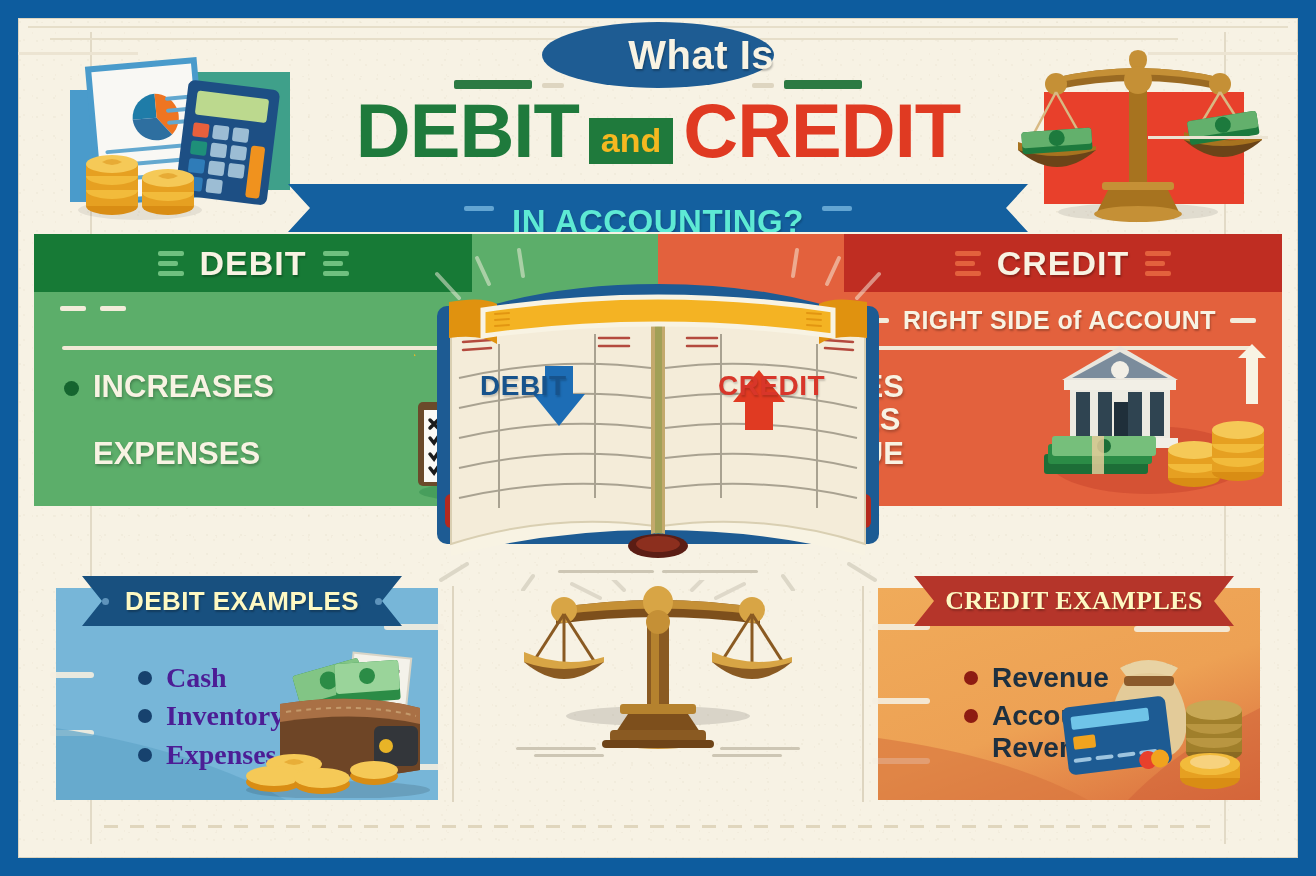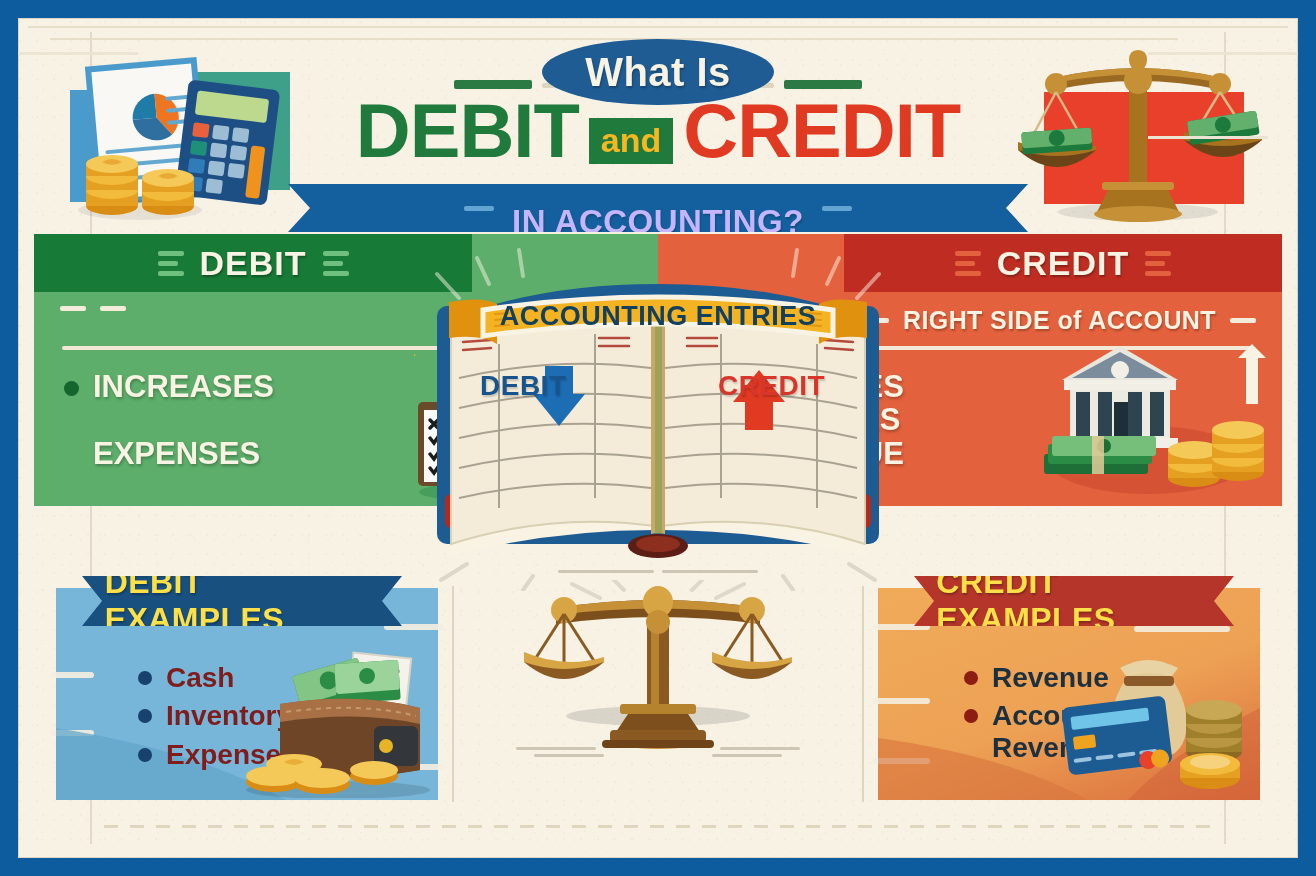--- a/index.html
+++ b/index.html
@@ -33,23 +33,23 @@
   .vrule.l{left:72px;} .vrule.r{right:72px;}
   .toprule{position:absolute;left:10px;right:10px;height:2px;background:#e6dec9;}
   .dashrule{position:absolute;left:86px;right:86px;bottom:30px;height:3px;
      background:repeating-linear-gradient(to right,#e0d6bd 0 14px,transparent 14px 26px);}
 
   
   #header{position:absolute;left:0;right:0;top:0;height:214px;}
   .hdr-line{position:absolute;height:3px;background:#ece4d2;}
 
   #whatis{
-    position:absolute;left:50%;top:21px;transform:translateX(-50%);
+    position:absolute;left:50%;top:4px;transform:translateX(-50%);
     width:232px;height:66px;border-radius:50%;
-    background:#1e5c93;display:flex;align-items:center;justify-content:center;
+    background:#1e5c93;display:flex;align-items:center;justify-content:flex-end;
     z-index:6;
   }
   #whatis span{
     color:#f8f3e3;font-size:40px;font-weight:bold;letter-spacing:.5px;
     text-shadow:1px 2px 2px rgba(0,0,0,.25);
   }
   .gdash{position:absolute;top:62px;height:9px;border-radius:2px;background:#2c7a43;}
   .gdash.gl{left:436px;width:78px;}
   .gdash.gr{right:436px;width:78px;}
   .gdash.gl2{left:524px;width:22px;height:5px;top:65px;background:#ded5c0;}
@@ -71,21 +71,21 @@
   }
 
   #subribbon{
     position:absolute;left:50%;transform:translateX(-50%);
     top:166px;width:740px;height:48px;background:#14609f;
     clip-path:polygon(0 0,100% 0,calc(100% - 22px) 50%,100% 100%,0 100%,22px 50%);
     display:flex;align-items:center;justify-content:center;gap:18px;
   }
   #subribbon .sub-dash{width:30px;height:5px;background:#63a5d2;border-radius:2px;}
   #subribbon .sub-txt{
-    color:#c4b5fd;font-size:33px;font-weight:bold;letter-spacing:.5px;
+    color:#5eead4;font-size:33px;font-weight:bold;letter-spacing:.5px;
     text-shadow:1px 2px 2px rgba(0,0,0,.2);
     margin-top:28px;
   }
 
   
   #art-left{position:absolute;left:44px;top:26px;width:280px;height:190px;}
   #art-right{position:absolute;right:26px;top:12px;width:270px;height:205px;}
 
   
   #midrow{position:absolute;left:16px;right:16px;top:216px;height:272px;}
@@ -149,33 +149,33 @@
   
   #botrow{position:absolute;left:16px;right:16px;top:548px;bottom:44px;}
   #panel-dex{position:absolute;left:22px;top:22px;width:382px;height:212px;background:#77b6d8;}
   #panel-cex{position:absolute;right:22px;top:22px;width:382px;height:212px;
      background:linear-gradient(160deg,#f0ab5a 0%,#eda154 55%,#d96a3c 100%);}
   .exwhite{position:absolute;height:6px;background:#f4eee0;border-radius:3px;opacity:.9;}
 
   .exribbon{position:absolute;top:-12px;height:50px;display:flex;align-items:center;justify-content:center;gap:16px;
      clip-path:polygon(0 0,100% 0,calc(100% - 20px) 50%,100% 100%,0 100%,20px 50%);}
   #ribbon-dex{left:26px;width:320px;background:#18507f;}
-  #ribbon-cex{right:26px;width:320px;background:#b5352a;}
-  .exribbon .rx-txt{color:#fde047;font-size:32px;font-weight:bold;letter-spacing:.4px;
-     text-shadow:1px 2px 2px rgba(0,0,0,.25);}
+  #ribbon-cex{right:26px;width:320px;background:#b5352a;font-family:Liberation Serif, serif;}
+  .exribbon .rx-txt{color:#fef9c3;font-size:26px;font-weight:bold;letter-spacing:.4px;
+     text-shadow:1px 2px 2px rgba(0,0,0,.25);text-align:right;}
   .exribbon .rx-dot{width:7px;height:7px;border-radius:50%;background:#5e93bb;}
   #ribbon-cex .rx-dot{background:#d98274;}
 
   .exlist{position:absolute;top:58px;left:42px;}
   .exlist li{list-style:none;display:flex;align-items:flex-start;gap:14px;margin-bottom:7px;}
   .exlist .edot{width:14px;height:14px;border-radius:50%;margin-top:9px;flex:0 0 auto;}
   #list-dex .edot{background:#17426e;}
   #list-cex .edot{background:#8d1c12;}
   .exlist .etxt{font-size:28px;font-weight:bold;line-height:1.12;}
-  #list-dex .etxt{color:#7f1d1d;}
+  #list-dex .etxt{color:#4c1d95;font-family:Liberation Serif, serif;}
   #list-cex .etxt{color:#1d3040;}
   #list-cex{left:46px;}
 
   #art-dex{position:absolute;right:4px;bottom:2px;width:200px;height:150px;}
   #art-cex{position:absolute;right:6px;bottom:4px;width:210px;height:150px;}
 
   #scale-center{position:absolute;left:50%;transform:translateX(-50%);top:14px;width:300px;height:200px;}
   #balance-ribbon{
     position:absolute;left:50%;transform:translateX(-50%);bottom:12px;
     width:360px;height:46px;background:#17548c;
@@ -543,21 +543,20 @@
       <path d="M40 18 q175 -26 350 0 l0 26 q-175 -24 -350 0z" fill="#f4b323" stroke="#f8f3e3" stroke-width="5"></path>
       <g stroke="#e0920f" stroke-width="2" stroke-linecap="round" opacity=".85">
         <path d="M52 22 l14 -1"></path>
             <path d="M52 28 l14 -1"></path>
             <path d="M52 34 l14 -1"></path>
         <path d="M378 22 l-14 -1"></path>
             <path d="M378 28 l-14 -1"></path>
             <path d="M378 34 l-14 -1"></path>
       </g>
     </svg>
-    <span class="rb-txt">ACCOUNTING ENTRIES</span>
   </div>
   <span class="bk-label" id="bk-debit">DEBIT</span>
   <span class="bk-label" id="bk-credit">CREDIT</span>
 
   <div id="botrow">
 
     <div class="vdiv" style="left:418px;top:20px;height:216px;"></div>
     <div class="vdiv" style="right:418px;top:20px;height:216px;"></div>
 
     <div id="panel-dex">

